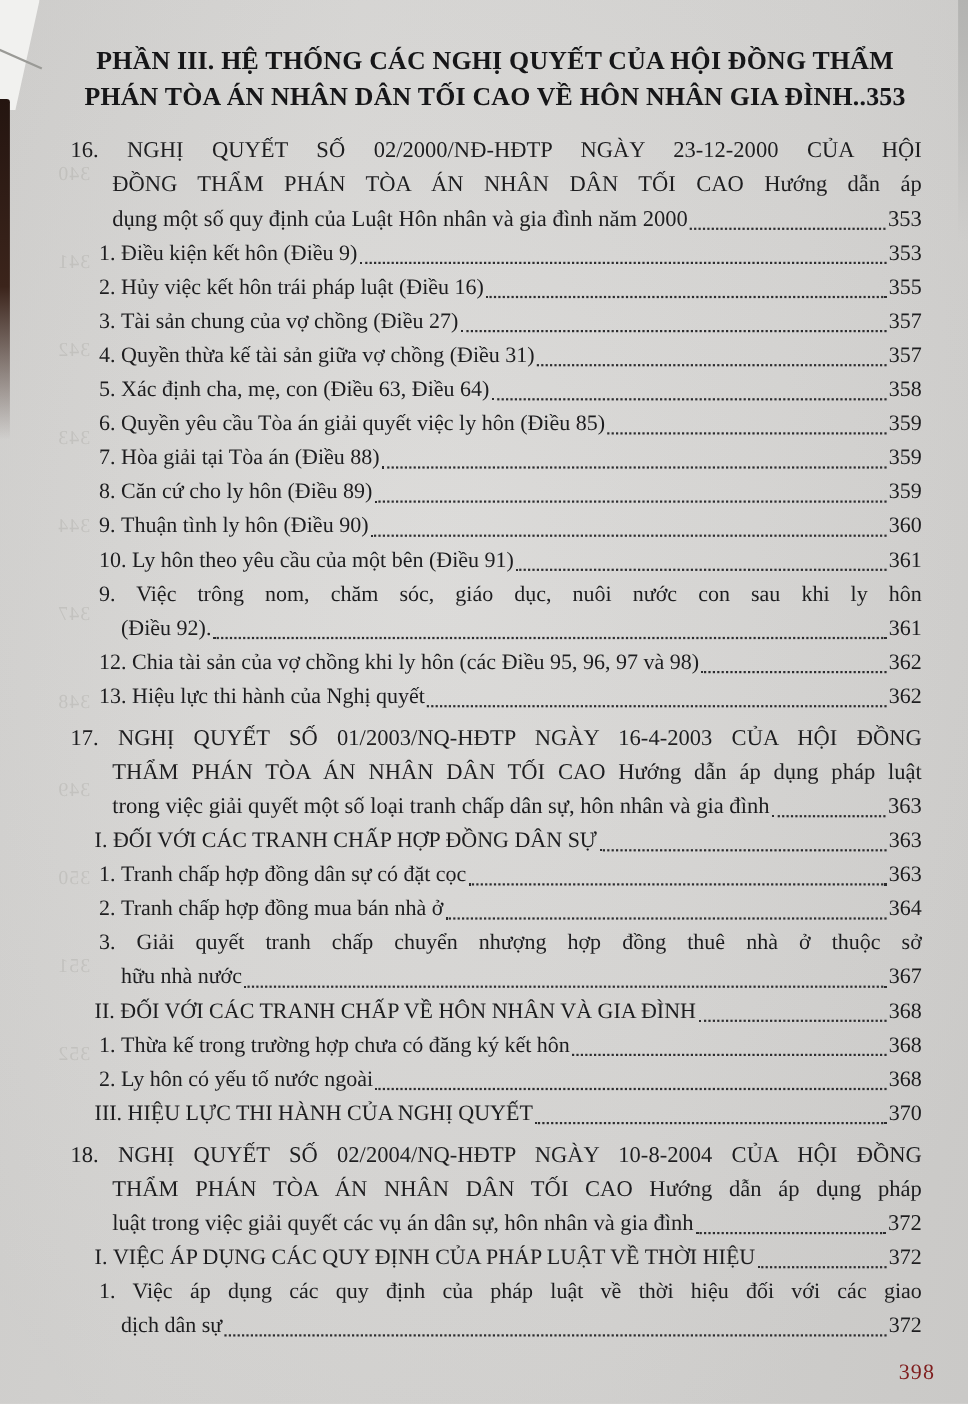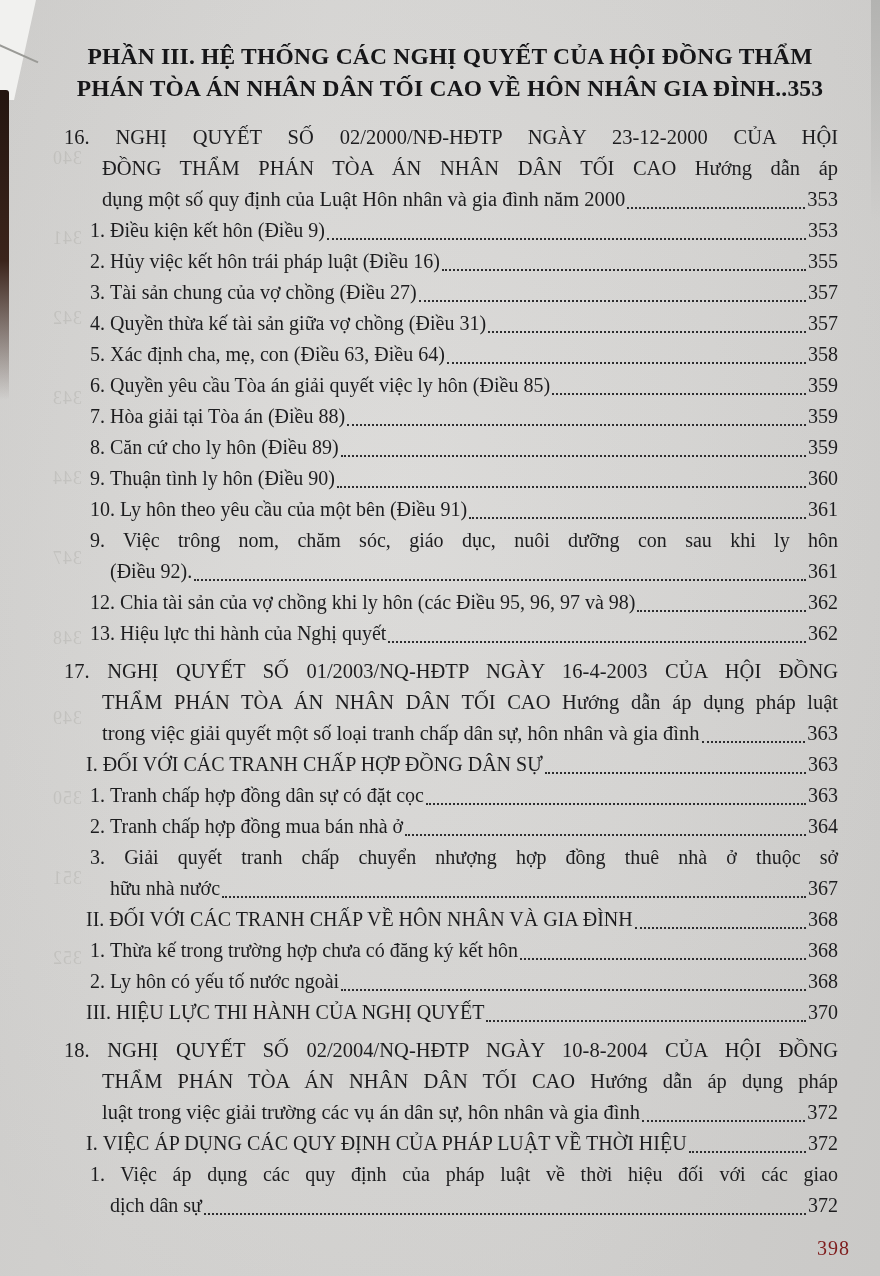--- a/index.html
+++ b/index.html
@@ -210,21 +210,21 @@
       </div>
       <div class="entry lv-sub">
         <div class="line last first">
           <span class="num">10. </span>
           <span class="txt">Ly hôn theo yêu cầu của một bên (Điều 91) </span>
           <span class="dots"></span>
           <span class="pg">361</span>
         </div>
       </div>
       <div class="entry lv-sub">
-        <div class="line j first"><span class="num">9. </span><span class="txt">Việc trông nom, chăm sóc, giáo dục, nuôi dưỡng con sau khi ly hôn</span></div>
+        <div class="line j first"><span class="num">9. </span><span class="txt">Việc trông nom, chăm sóc, giáo dục, nuôi nước con sau khi ly hôn</span></div>
         <div class="line last">
           <span class="txt">(Điều 92). </span>
           <span class="dots"></span>
           <span class="pg">361</span>
         </div>
       </div>
       <div class="entry lv-sub">
         <div class="line last first">
           <span class="num">12. </span>
           <span class="txt">Chia tài sản của vợ chồng khi ly hôn (các Điều 95, 96, 97 và 98)</span>
@@ -310,21 +310,21 @@
           <span class="num">III. </span>
           <span class="txt">HIỆU LỰC THI HÀNH CỦA NGHỊ QUYẾT</span>
           <span class="dots"></span>
           <span class="pg">370</span>
         </div>
       </div>
       <div class="entry lv-item">
         <div class="line j first"><span class="num">18. </span><span class="txt">NGHỊ QUYẾT SỐ 02/2004/NQ-HĐTP NGÀY 10-8-2004 CỦA HỘI ĐỒNG</span></div>
         <div class="line j"><span class="txt">THẨM PHÁN TÒA ÁN NHÂN DÂN TỐI CAO Hướng dẫn áp dụng pháp</span></div>
         <div class="line last">
-          <span class="txt">luật trong việc giải trường các vụ án dân sự, hôn nhân và gia đình</span>
+          <span class="txt">luật trong việc giải quyết các vụ án dân sự, hôn nhân và gia đình</span>
           <span class="dots"></span>
           <span class="pg">372</span>
         </div>
       </div>
       <div class="entry lv-roman">
         <div class="line last first">
           <span class="num">I. </span>
           <span class="txt">VIỆC ÁP DỤNG CÁC QUY ĐỊNH CỦA PHÁP LUẬT VỀ THỜI HIỆU</span>
           <span class="dots"></span>
           <span class="pg">372</span>

